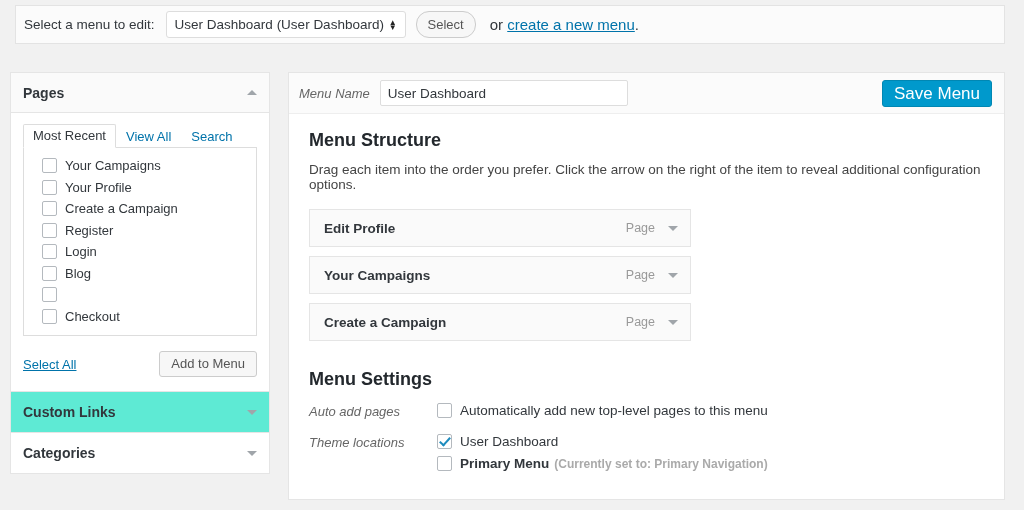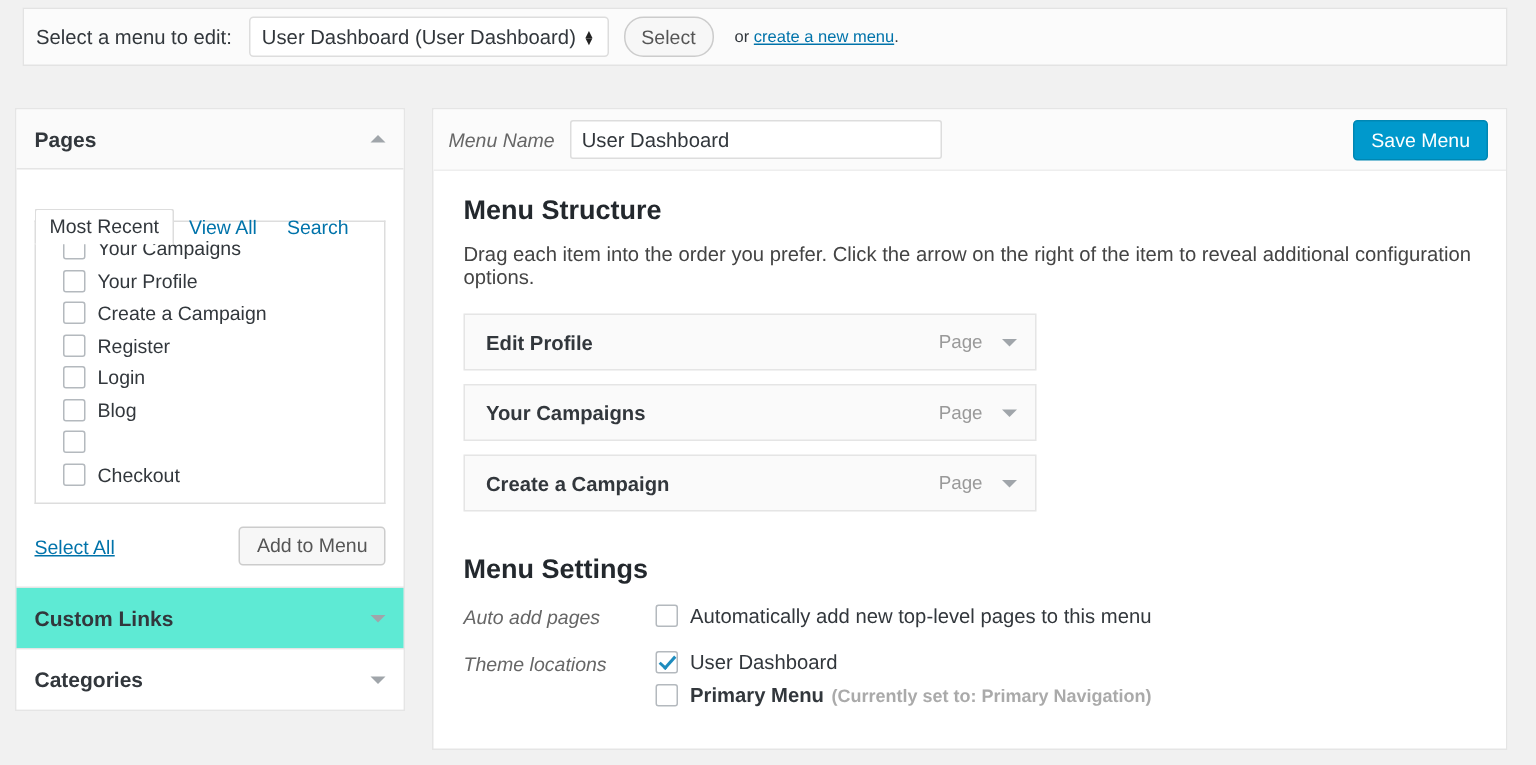--- a/index.html
+++ b/index.html
@@ -72,21 +72,21 @@
     border: 1px solid #ccc;
     border-radius: 13px;
     font-size: 13px;
     color: #555;
     line-height: 25px;
     box-sizing: border-box;
     cursor: pointer;
   }
   .msb-or {
     margin-left: 14px;
-    font-size: 11px;
+    font-size: 15px;
     color: #32373c;
   }
   .link {
     color: #0073aa;
     text-decoration: underline;
     cursor: pointer;
   }
 
   
   .left-col {
@@ -137,21 +137,21 @@
     z-index: 2;
   }
   .tab {
     font-size: 13px;
     padding: 3px 9px 4px 9px;
     color: #0073aa;
     cursor: pointer;
     border: 1px solid transparent;
     border-bottom: none;
     position: relative;
-    top: 16px;
+    top: 1px;
   }
   .tab.active {
     background: #fff;
     border: 1px solid #ddd;
     border-bottom: 1px solid #fff;
     color: #32373c;
     border-radius: 2px 2px 0 0;
   }
 
   .page-list {
@@ -260,21 +260,21 @@
     outline: none;
   }
   .save-btn {
     margin-left: auto;
     height: 27px;
     padding: 0 11px;
     background: #0099cc;
     border: 1px solid #0087b3;
     border-radius: 3px;
     color: #fff;
-    font-size: 13px;
+    font-size: 17px;
     line-height: 25px;
     box-sizing: border-box;
     cursor: pointer;
     font-family: "Liberation Sans", sans-serif;
   }
 
   .panel-body { padding: 16px 20px 0 20px; }
 
   .h2 {
     font-size: 18px;

